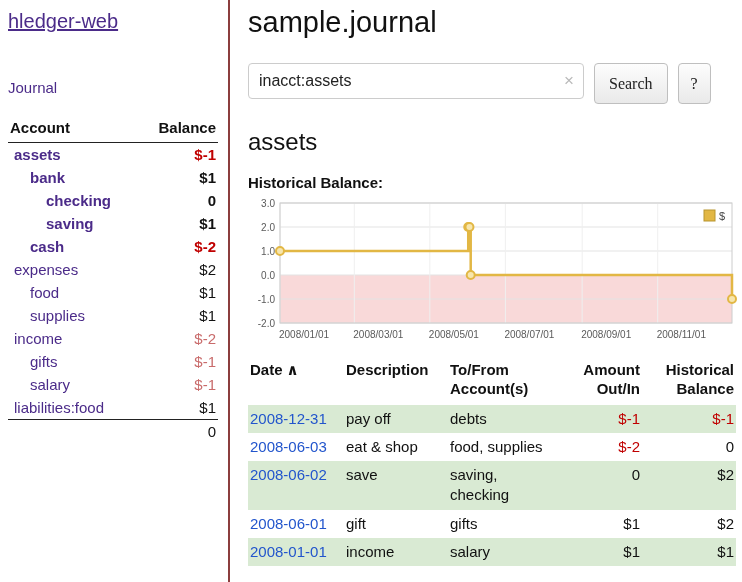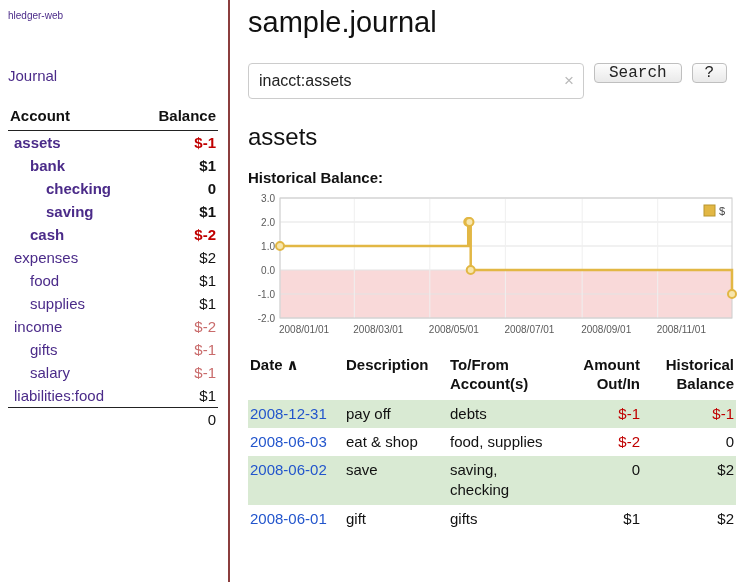--- a/index.html
+++ b/index.html
@@ -16,21 +16,21 @@
     width:742px;height:582px;overflow:hidden;background:#fff;color:#111;
     font-family:"Liberation Sans","DejaVu Sans",sans-serif;font-size:15px;
   }
   .page{display:flex;width:742px;height:582px;}
   
   .sidebar{
     width:230px;flex:0 0 230px;height:582px;
     border-right:2px solid #8b3e3e;
     padding:10px 10px 0 8px;
   }
-  .brand{color:var(--purple);font-size:10px;cursor:pointer;}
+  .brand{color:var(--purple);font-size:20px;cursor:pointer;text-decoration:underline;}
   .nav-journal{color:var(--purple);font-size:15px;margin-top:46px;cursor:pointer;}
   table.accounts{width:100%;border-collapse:collapse;margin-top:20px;font-size:15px;}
   table.accounts th{
     font-weight:bold;text-align:left;padding:3px 0 6px 2px;
     border-bottom:1px solid #222;
   }
   table.accounts th.bal-h{text-align:right;padding-right:2px;}
   table.accounts td{padding:3px 0;}
   table.accounts td.bal{text-align:right;padding-right:2px;}
   table.accounts a{color:var(--purple);text-decoration:none;cursor:pointer;}
@@ -47,24 +47,24 @@
   h1{font-size:29px;font-weight:normal;margin:4px 0 0;color:#111;}
   .searchrow{display:flex;gap:10px;margin-top:24px;align-items:stretch;}
   .searchbox{position:relative;width:336px;}
   .searchbox input{
     width:100%;height:36px;border:1px solid #ccc;border-radius:4px;
     font-size:16px;padding:6px 30px 6px 10px;color:#222;
     font-family:"Liberation Sans","DejaVu Sans",sans-serif;
   }
   .clear{position:absolute;right:10px;top:8px;color:#b9b9b9;font-size:17px;cursor:pointer;}
   .btn{
-    height:20px;padding:0 14px;font-size:16px;color:#222;cursor:pointer;
+    height:41px;padding:0 14px;font-size:16px;color:#222;cursor:pointer;
     border:1px solid #bfbfbf;border-radius:4px;
     background:linear-gradient(#fdfdfd,#e9e9e9);
-    font-family:Liberation Mono, monospace;
+    font-family:Liberation Serif, serif;
   }
   .btn.help{padding:0 12px;}
   h2{font-size:24px;font-weight:normal;margin:24px 0 0;}
   .chart-label{font-weight:bold;font-size:15px;margin:18px 0 4px;}
   .chart{width:492px;height:150px;text-align:center;}
   .chart svg{font-family:"Liberation Sans","DejaVu Sans",sans-serif;}
   
   table.register{border-collapse:collapse;margin-top:14px;width:488px;font-size:15px;table-layout:fixed;}
   table.register th{
     font-weight:bold;text-align:left;vertical-align:top;
@@ -242,16 +242,23 @@
           <td class="r">0</td>
           <td class="r">$2</td>
         </tr>
         <tr>
           <td><a class="date">2008-06-01</a></td>
           <td>gift</td>
           <td>gifts</td>
           <td class="r">$1</td>
           <td class="r">$2</td>
         </tr>
+        <tr>
+          <td><a class="date">2008-01-01</a></td>
+          <td>income</td>
+          <td>salary</td>
+          <td class="r">$1</td>
+          <td class="r">$1</td>
+        </tr>
       </tbody>
     </table>
   </main>
 </div>
 
 </body></html>

